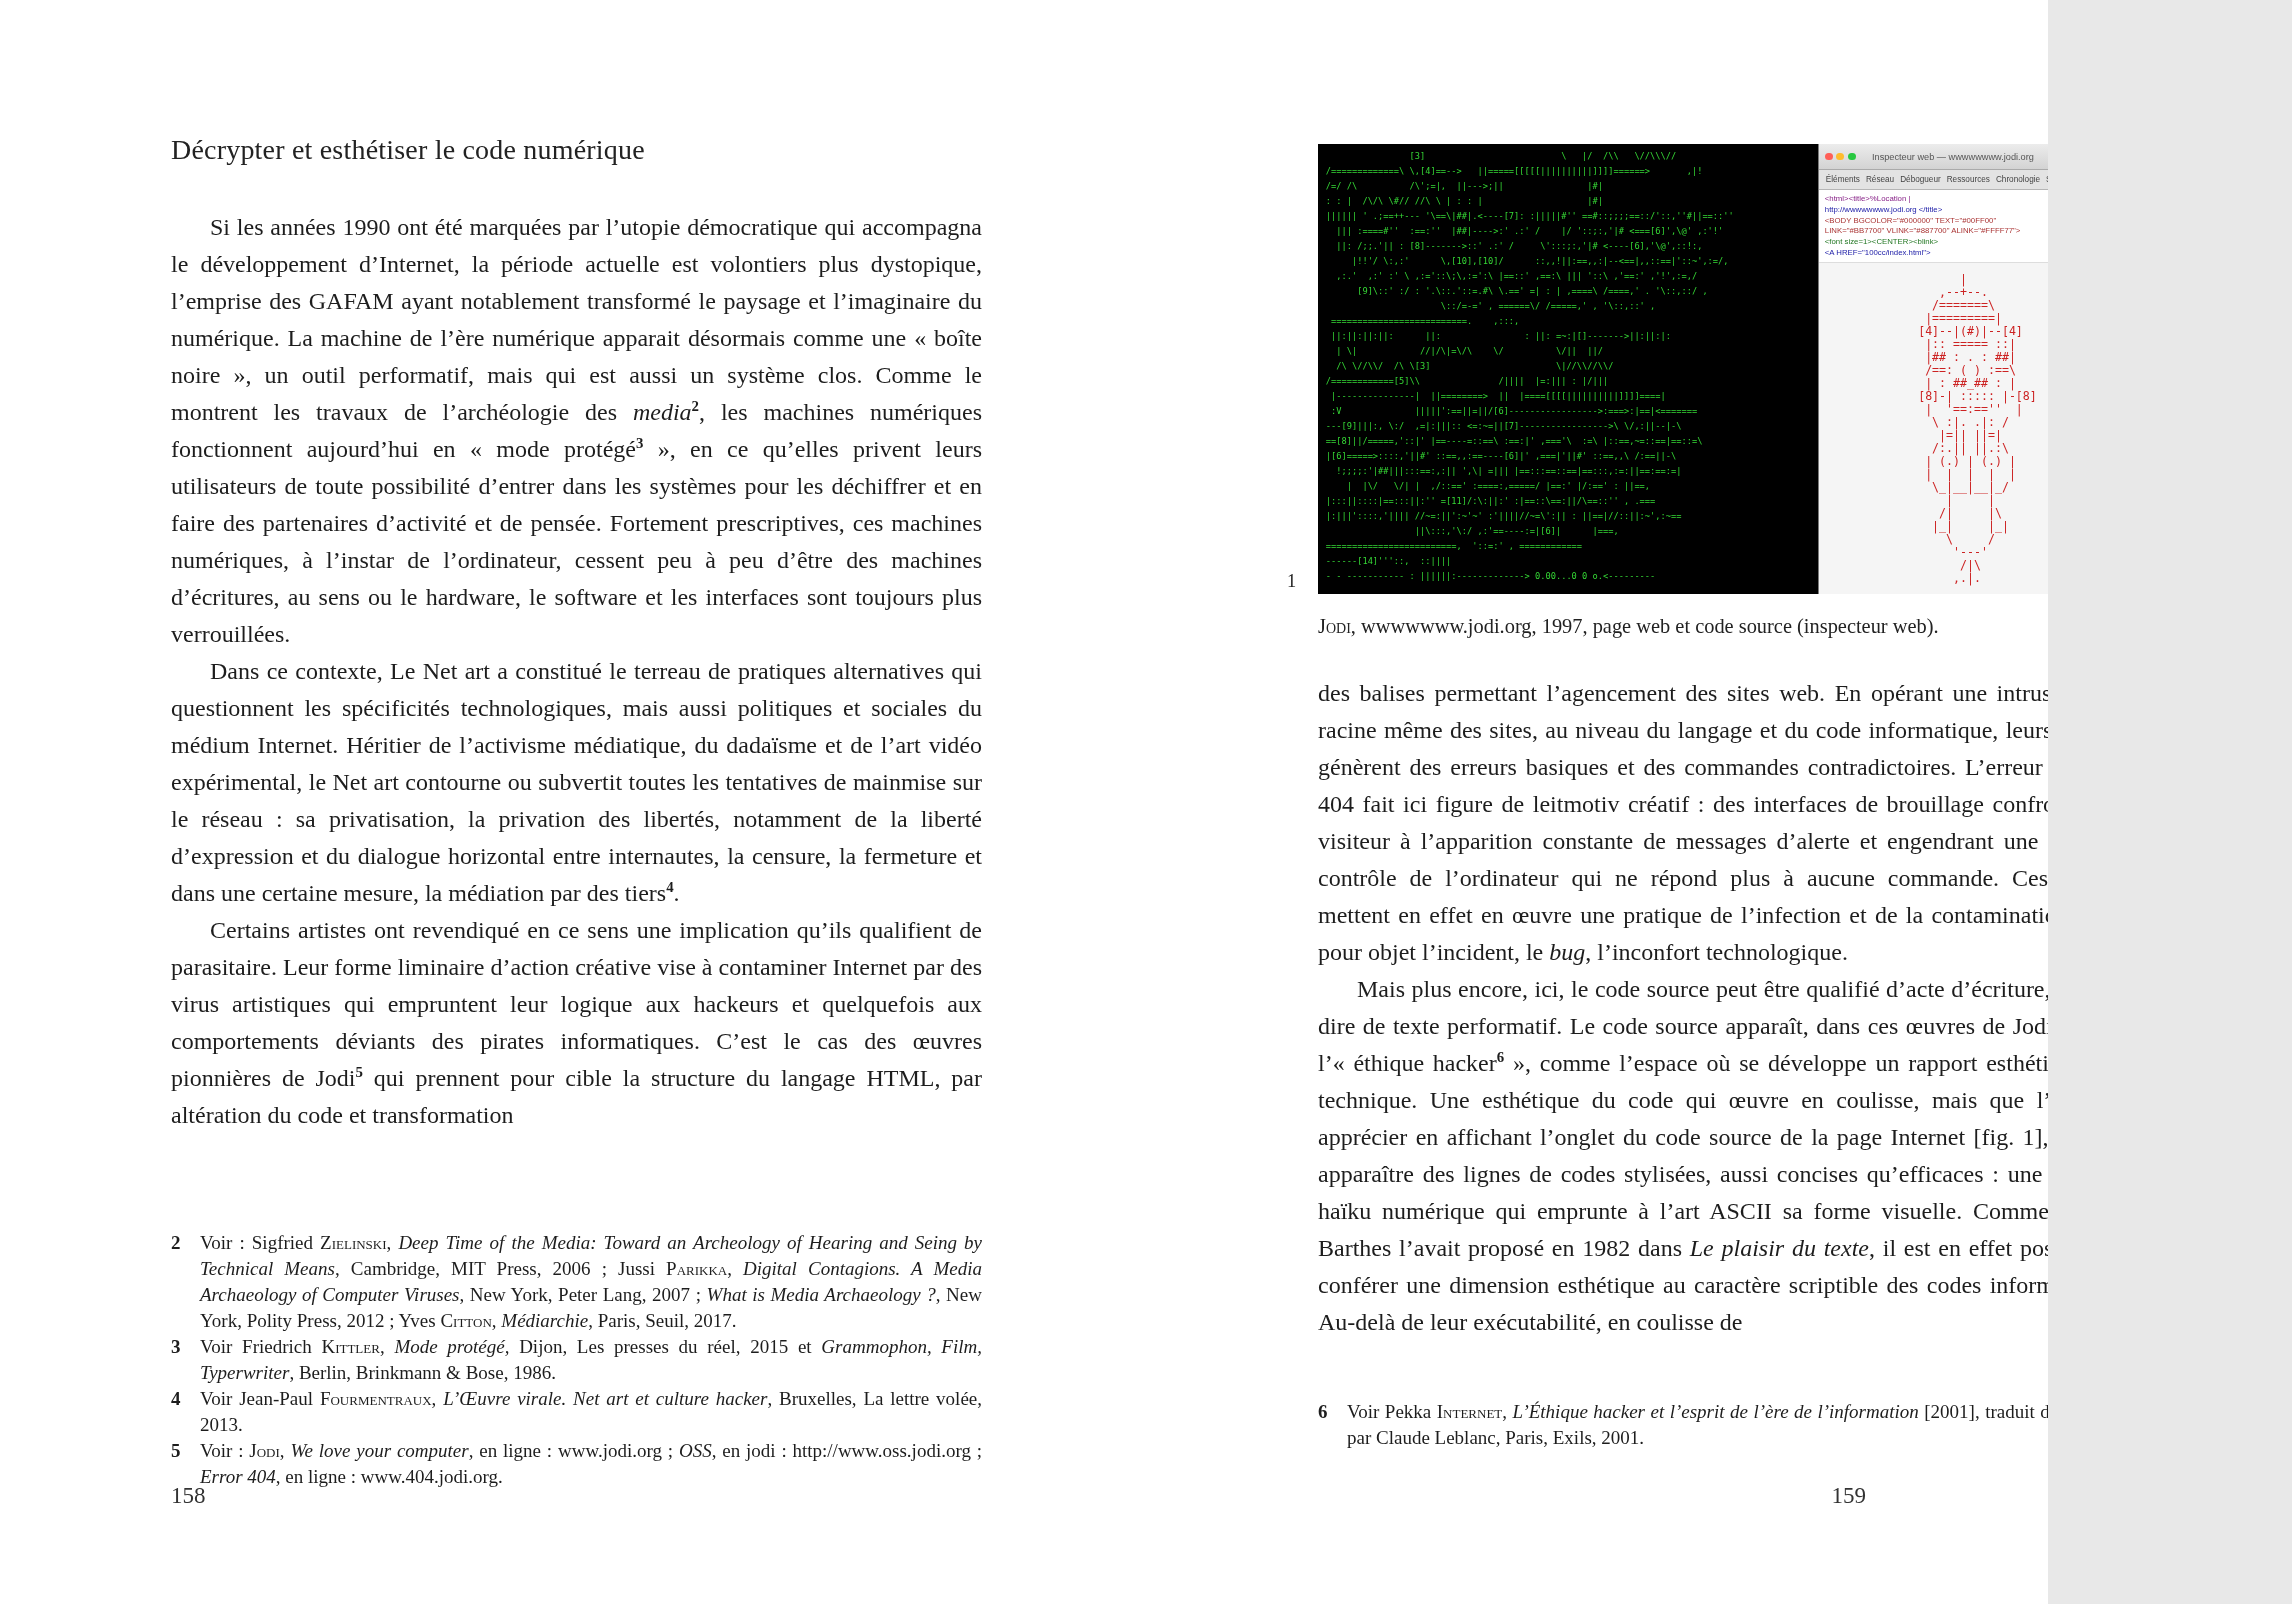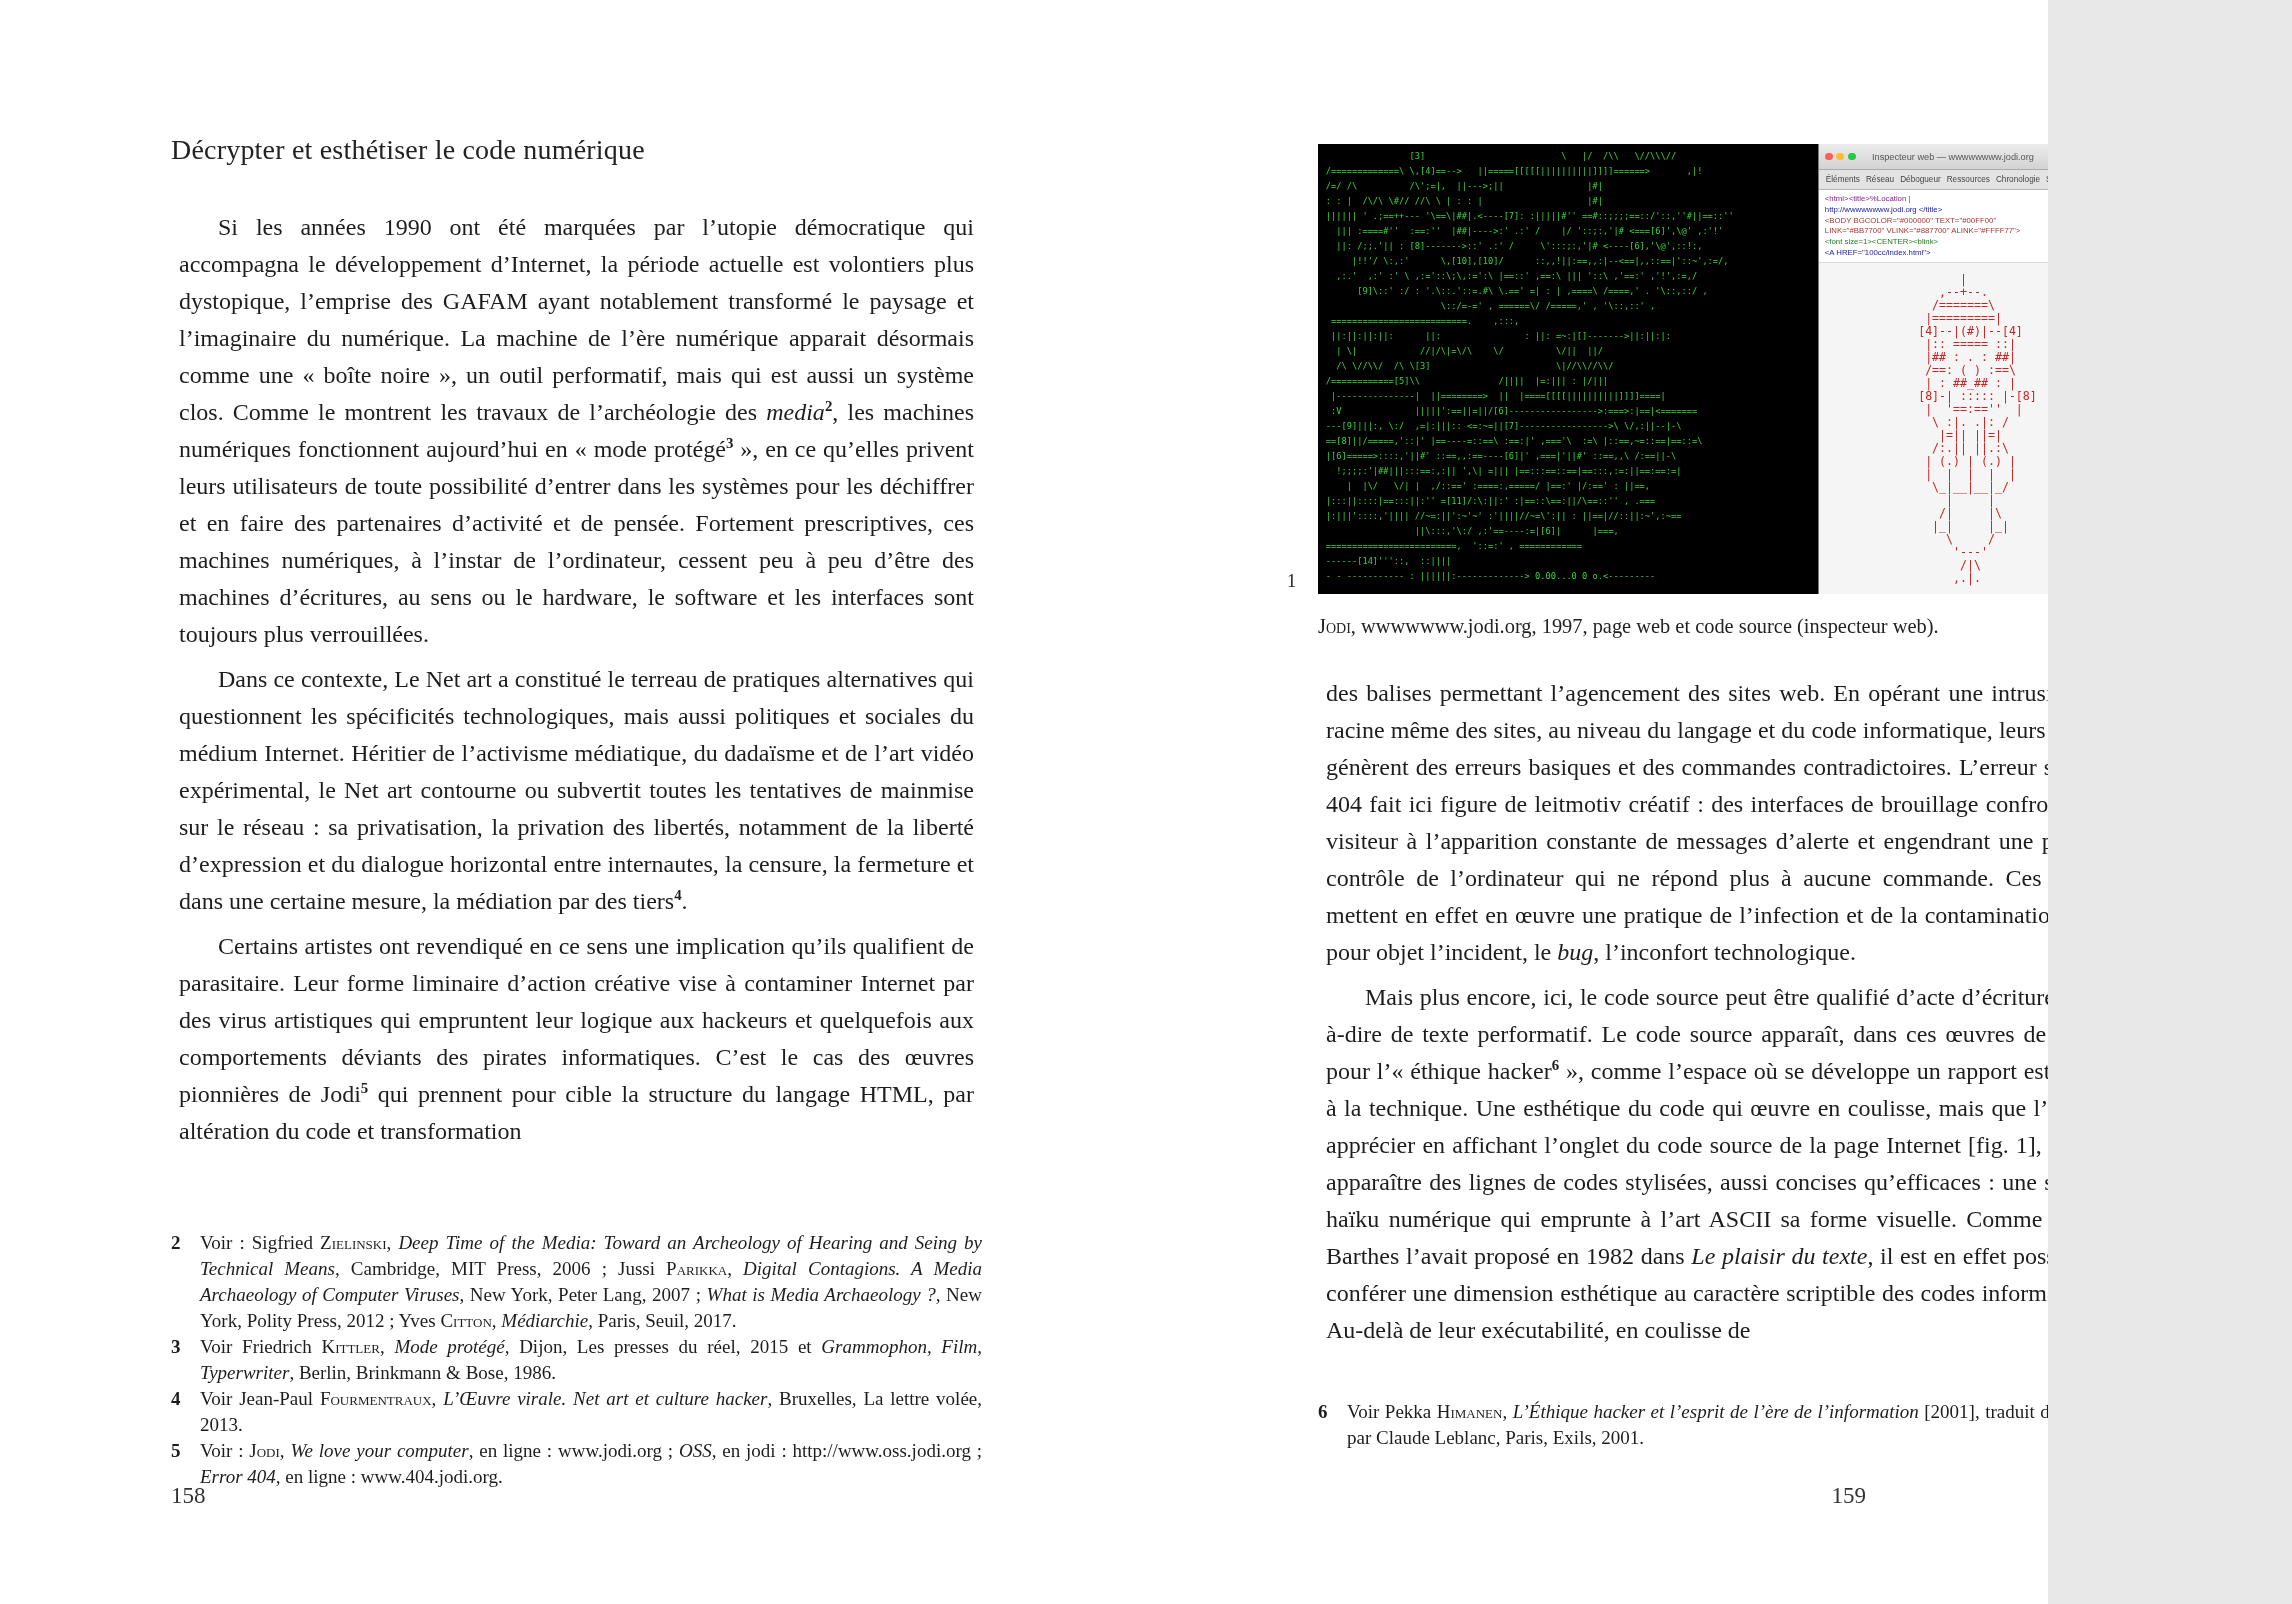--- a/index.html
+++ b/index.html
@@ -10,21 +10,21 @@
   .i{font-style:italic;}
   .sc{font-variant:small-caps;}
   sup{font-size:62%;line-height:0;font-weight:bold;}
 
   
   .left-col{position:absolute;left:171px;top:134px;width:811px;}
   .heading{
     font-size:28px;font-weight:400;margin:0 0 43px 0;color:#222;letter-spacing:0.2px;
   }
   .body-text p{
-    font-size:24px;line-height:37px;text-align:justify;margin:8px;
+    font-size:24px;line-height:37px;text-align:justify;margin:0;
     text-indent:39px;hyphens:auto;
   }
   .body-text p.no-indent{text-indent:0;}
 
   .footnotes{position:absolute;left:171px;top:1230px;width:811px;}
   .footnotes-right{position:absolute;left:1318px;top:1399px;width:811px;}
   .footnote{display:flex;font-size:19px;line-height:26px;}
   .fn-num{flex:none;width:29px;font-weight:bold;}
   .fn-text{text-align:justify;hyphens:auto;}
 
@@ -219,20 +219,20 @@
 
     <div class="body-text right-body">
       <p class="no-indent"><span>des balises permettant l’agencement des sites web. En opérant une intrusion à la racine même des sites, au niveau du langage et du code informatique, leurs œuvres génèrent des erreurs basiques et des commandes contradictoires. L’erreur système 404 fait ici figure de leitmotiv créatif : des interfaces de brouillage confrontant le visiteur à l’apparition constante de messages d’alerte et engendrant une perte de contrôle de l’ordinateur qui ne répond plus à aucune commande. Ces artistes mettent en effet en œuvre une pratique de l’infection et de la contamination ayant pour objet l’incident, le </span><span class="i">bug</span><span>, l’inconfort technologique.</span></p>
       <p><span>Mais plus encore, ici, le code source peut être qualifié d’acte d’écriture, c’est-à-dire de texte performatif. Le code source apparaît, dans ces œuvres de Jodi et pour l’« éthique hacker</span><sup>6</sup><span> », comme l’espace où se développe un rapport esthétique à la technique. Une esthétique du code qui œuvre en coulisse, mais que l’on peut apprécier en affichant l’onglet du code source de la page Internet [fig. 1], laissant apparaître des lignes de codes stylisées, aussi concises qu’efficaces : une sorte de haïku numérique qui emprunte à l’art ASCII sa forme visuelle. Comme Roland Barthes l’avait proposé en 1982 dans </span><span class="i">Le plaisir du texte</span><span>, il est en effet possible de conférer une dimension esthétique au caractère scriptible des codes informatiques. Au-delà de leur exécutabilité, en coulisse de</span></p>
     </div>
   </div>
 
   <div class="footnotes-right">
     <div class="footnote">
       <span class="fn-num">6</span>
-      <span class="fn-text"><span>Voir Pekka </span><span class="sc">Himanen</span><span>, </span><span class="i">L’Éthique hacker et l’esprit de l’ère de l’information</span><span> [2001], traduit de l’anglais par Claude Leblanc, Paris, Exils, 2001.</span></span>
+      <span class="fn-text"><span>Voir Pekka </span><span class="sc">Internet</span><span>, </span><span class="i">L’Éthique hacker et l’esprit de l’ère de l’information</span><span> [2001], traduit de l’anglais par Claude Leblanc, Paris, Exils, 2001.</span></span>
     </div>
   </div>
 
   <div class="page-num right">159</div>
 
 </div>
 
 
 </body></html>

